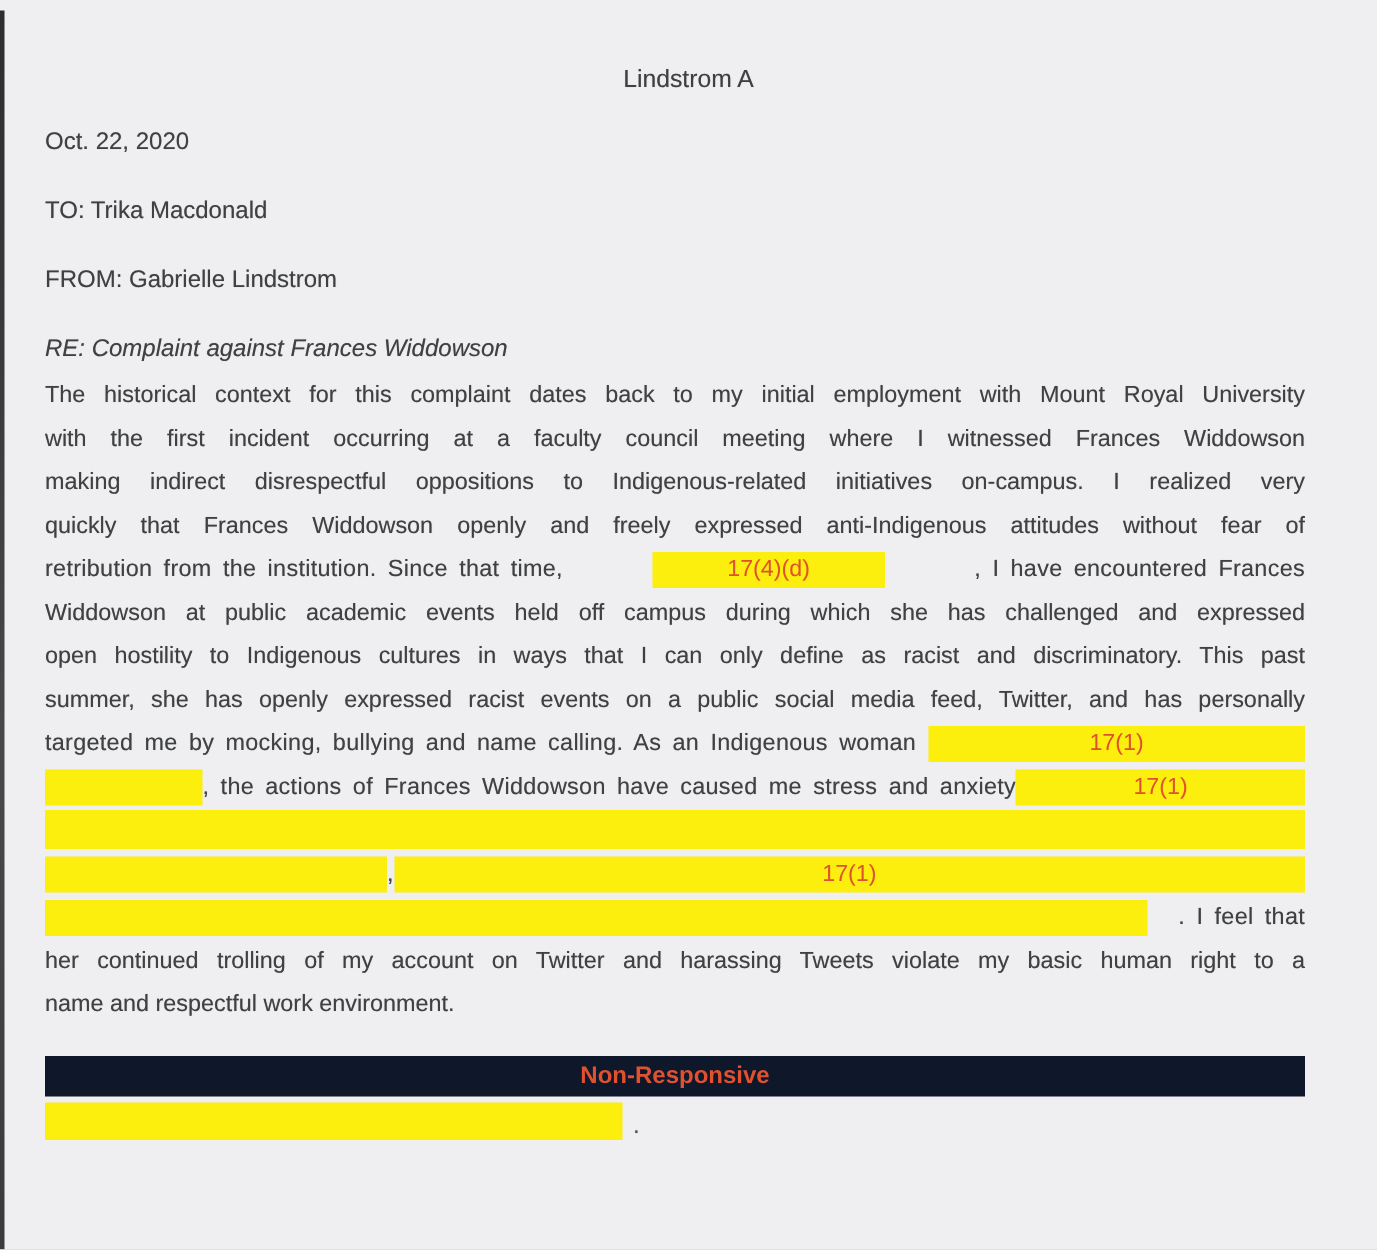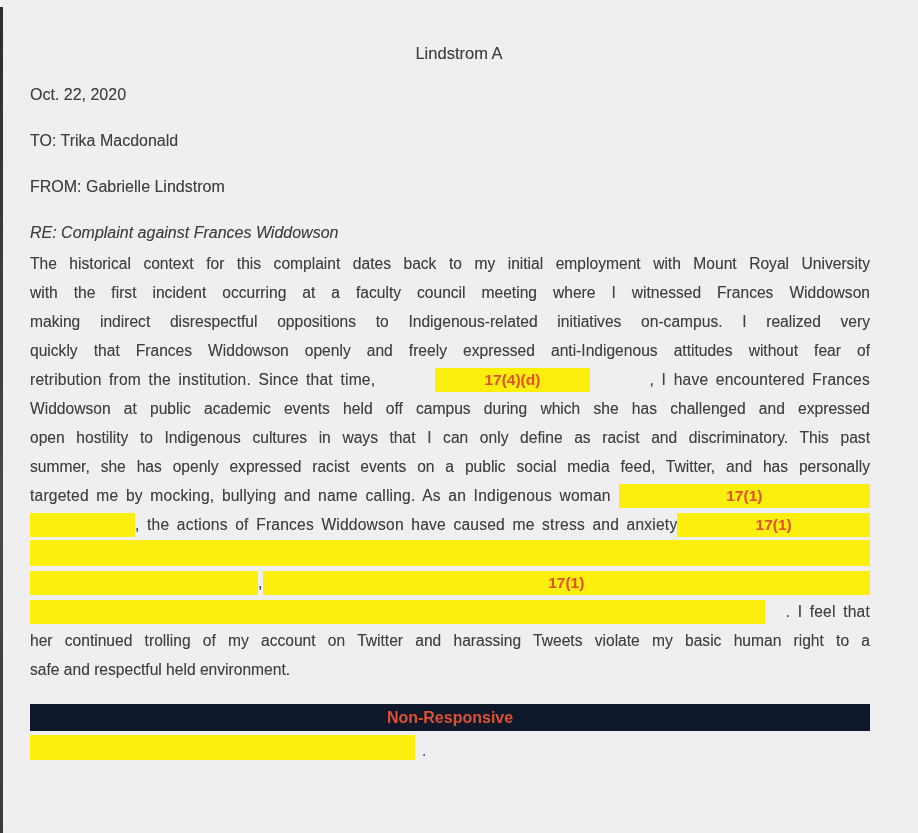--- a/index.html
+++ b/index.html
@@ -41,21 +41,20 @@
     background:#fcee0d;
     height:24px; line-height:24px;
     flex:0 0 auto;
     display:inline-block;
   }
   .hl.code {
     color:#e0512f;
     text-align:center;
     font-size:15.5px;
     text-shadow:none;
-    font-weight:bold;
   }
   .grow { flex:1 1 auto; }
   .fullbar { display:block; width:100%; height:26px; margin-top:1px; }
 
   .nonresp-bar {
     position:absolute; left:30px; top:704px; width:840px; height:27px;
     background:#0f172a;
     color:#e0512f; text-align:center; line-height:27px; font-size:16px;
     text-shadow:none;
     font-weight:bold;
@@ -116,21 +115,21 @@
       <span class="txt">,</span>
       <span class="hl code grow">17(1)</span>
     </div>
 
     <div class="line flexline">
       <span class="hl" style="width:735px"></span>
       <span class="txt">. I feel that</span>
     </div>
 
     <div class="line just">her continued trolling of my account on Twitter and harassing Tweets violate my basic human right to a</div>
-    <div class="line left">safe and respectful held environment.</div>
+    <div class="line left">name and respectful work environment.</div>
   </div>
 
   <div class="nonresp-bar">Non-Responsive</div>
 
   <div class="final-row">
     <span class="hl" style="width:385px"></span>
     <span class="mark">.</span>
   </div>
 </div>
 

